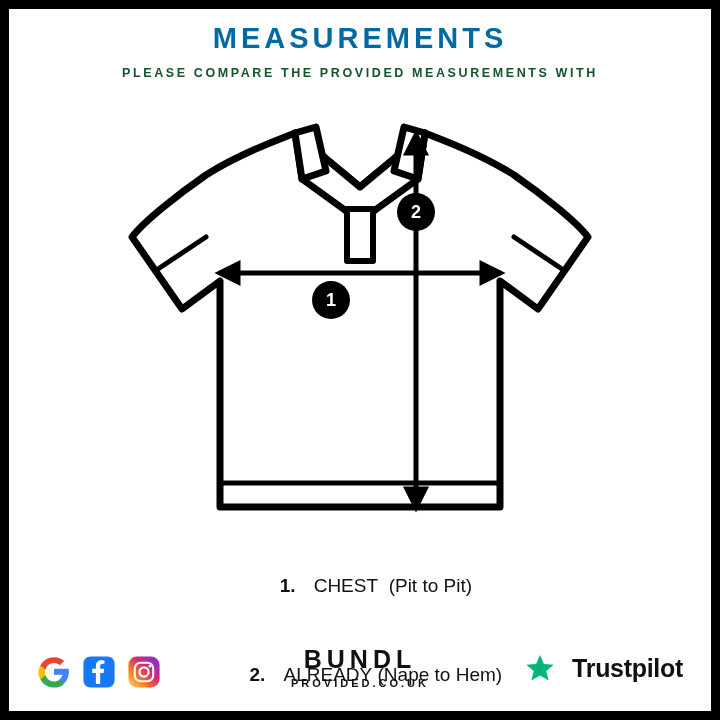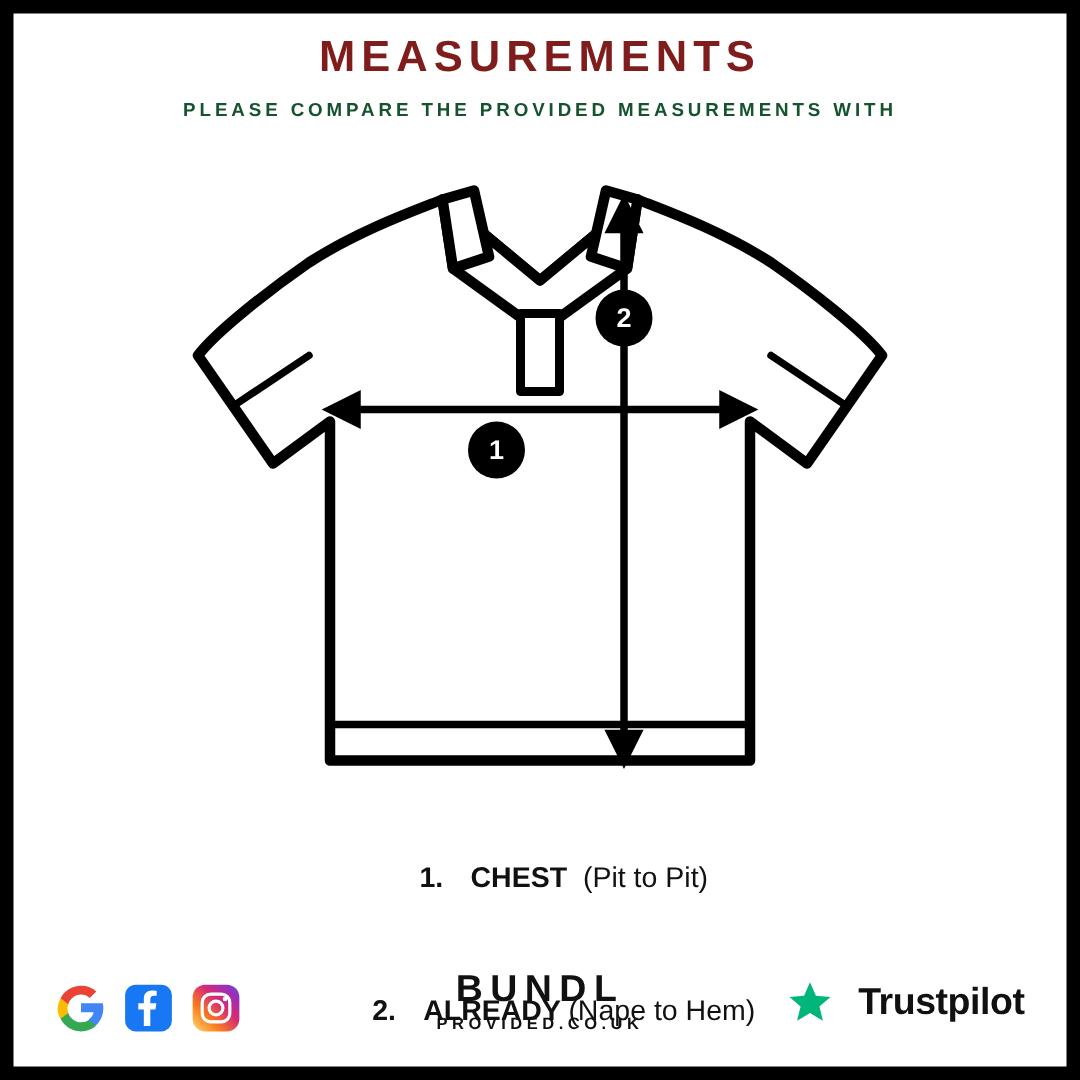--- a/index.html
+++ b/index.html
@@ -27,21 +27,21 @@
     position: absolute;
     left: 0;
     right: 0;
     top: 14px;
     text-align: center;
   }
   .title {
     font-size: 29px;
     font-weight: bold;
     letter-spacing: 4px;
-    color: #7f1d1d;
+    color: #0369a1;
     line-height: 1.1;
   }
   .subtitle {
     margin-top: 9px;
     font-size: 12.5px;
     font-weight: bold;
     letter-spacing: 2.6px;
     color: #14532d;
     line-height: 1.55;
   }
@@ -88,21 +88,21 @@
     font-weight: bold;
     color: #111111;
     line-height: 1.55;
     white-space: pre;
   }
   .legend-num {
     display: inline-block;
     width: 34px;
     text-align: left;
   }
-  .legend-strong { font-weight: bold; }
+  .legend-strong { font-weight: normal; }
   .legend-note { font-weight: normal; }
 
   
   .footer {
     position: absolute;
     left: 22px;
     right: 22px;
     bottom: 18px;
     height: 64px;
   }

